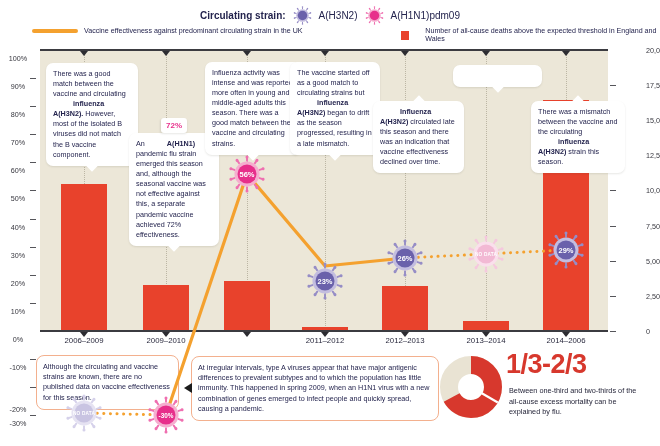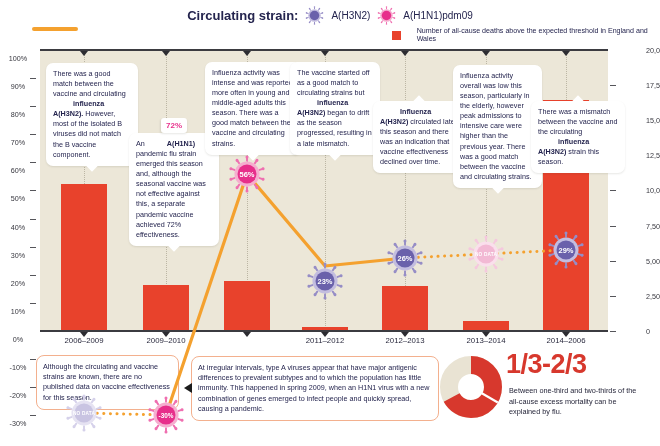--- a/index.html
+++ b/index.html
@@ -1,21 +1,21 @@
 <!DOCTYPE html>
 <html><head>
 <meta charset="utf-8">
 <style>
   html,body{margin:0;padding:0;}
   body{width:660px;height:446px;background:#ffffff;font-family:"Liberation Sans",sans-serif;color:#24244e;position:relative;overflow:hidden;}
   .abs{position:absolute;}
 
   
   .hdr-row1{position:absolute;left:0;top:6px;width:660px;display:flex;align-items:center;justify-content:center;gap:7px;z-index:3;}
-  .hdr-label{font-size:13px;font-weight:bold;color:#24244e;}
+  .hdr-label{font-size:10px;font-weight:bold;color:#24244e;}
   .strain-name{font-size:10px;color:#24244e;}
   .legend-item{position:absolute;display:flex;align-items:center;gap:6px;z-index:3;}
   .line-swatch{width:46px;height:3.5px;border-radius:2px;background:#f4a12f;}
   .bar-swatch{width:9px;height:9px;background:#e8422c;}
   .legend-text{font-size:7.1px;color:#24244e;}
 
   
   .axline{position:absolute;left:40px;width:568px;height:2px;background:#3b3b40;z-index:3;}
   .plotbg{position:absolute;left:40px;top:51px;width:568px;height:279px;background:#ece7d8;z-index:0;}
   .tickl{position:absolute;width:28px;text-align:center;font-size:7.2px;color:#36363e;z-index:3;margin-top:8px;}
@@ -122,22 +122,23 @@
         <use href="#vspikes" class="spk-pink"></use>
         <circle class="ring" cx="20" cy="20" r="13.2"></circle>
         <circle class="core" cx="20" cy="20" r="10"></circle>
       </svg>
   </span>
   <span class="strain-name">A(H1N1)pdm09</span>
 </div>
 
 <div class="legend-item" style="left:32px;top:27px;">
   <span class="line-swatch"></span>
-</div>
-<div class="legend-item" style="left:392px;top:27px;gap:16px;">
+  <span class="legend-text">Vaccine effectiveness against predominant circulating strain in the UK</span>
+</div>
+<div class="legend-item" style="left:401px;top:27px;gap:16px;">
   <span class="bar-swatch"></span>
   <span class="legend-text">Number of all-cause deaths above the expected threshold in England and Wales</span>
 </div>
 
 <div class="plotbg"></div>
 <div class="axline" style="top:49px;"></div>
 <div class="axline" style="top:330px;"></div>
 
 <div class="grid" style="left:84px;"></div>
 <div class="grid" style="left:166px;"></div>
@@ -167,21 +168,21 @@
 <div class="tickl" style="left:4px;top:102px;">80%</div>
 <div class="tickl" style="left:4px;top:130px;">70%</div>
 <div class="tickl" style="left:4px;top:158px;">60%</div>
 <div class="tickl" style="left:4px;top:186px;">50%</div>
 <div class="tickl" style="left:4px;top:215px;">40%</div>
 <div class="tickl" style="left:4px;top:243px;">30%</div>
 <div class="tickl" style="left:4px;top:271px;">20%</div>
 <div class="tickl" style="left:4px;top:299px;">10%</div>
 <div class="tickl" style="left:4px;top:327px;">0%</div>
 <div class="tickl" style="left:4px;top:355px;">-10%</div>
-<div class="tickl" style="left:4px;top:383px;">-20%</div>
+<div class="tickl" style="left:4px;top:397px;">-20%</div>
 <div class="tickl" style="left:4px;top:411px;">-30%</div>
 <div class="dash" style="left:30px;top:78px;"></div>
 <div class="dash" style="left:30px;top:106px;"></div>
 <div class="dash" style="left:30px;top:134px;"></div>
 <div class="dash" style="left:30px;top:162px;"></div>
 <div class="dash" style="left:30px;top:190px;"></div>
 <div class="dash" style="left:30px;top:219px;"></div>
 <div class="dash" style="left:30px;top:247px;"></div>
 <div class="dash" style="left:30px;top:275px;"></div>
 <div class="dash" style="left:30px;top:303px;"></div>
@@ -238,21 +239,21 @@
 </div>
 <div class="note" style="left:290px;top:62px;width:76px;">
   <span>The vaccine started off as a good match to circulating strains but </span><b>influenza A(H3N2)</b><span> began to drift as the season progressed, resulting in a late mismatch.</span>
   <span class="tailb"></span>
 </div>
 <div class="note" style="left:373px;top:101px;width:77px;">
   <span></span><b>Influenza A(H3N2)</b><span> circulated late this season and there was an indication that vaccine effectiveness declined over time.</span>
   <span class="tailt"></span>
 </div>
 <div class="note" style="left:453px;top:65px;width:75px;">
-  <span>Influenza activity overall was low this season, particularly in the elderly, however peak admissions to intensive care were higher than the previous year. There was a good match between the vaccine and circulating strains.</span><b></b><span></span>
+  <b></b><span></span>
   <span class="tailb"></span>
 </div>
 <div class="note" style="left:531px;top:101px;width:80px;">
   <span>There was a mismatch between the vaccine and the circulating </span><b>influenza A(H3N2)</b><span> strain this season.</span>
   <span class="tailt"></span>
 </div>
 
 <div class="footnote" style="left:36px;top:355px;width:129px;">
   <span>Although the circulating and vaccine strains are known, there are no published data on vaccine effectiveness for this season.</span>
   <span class="fn-tail"></span>

